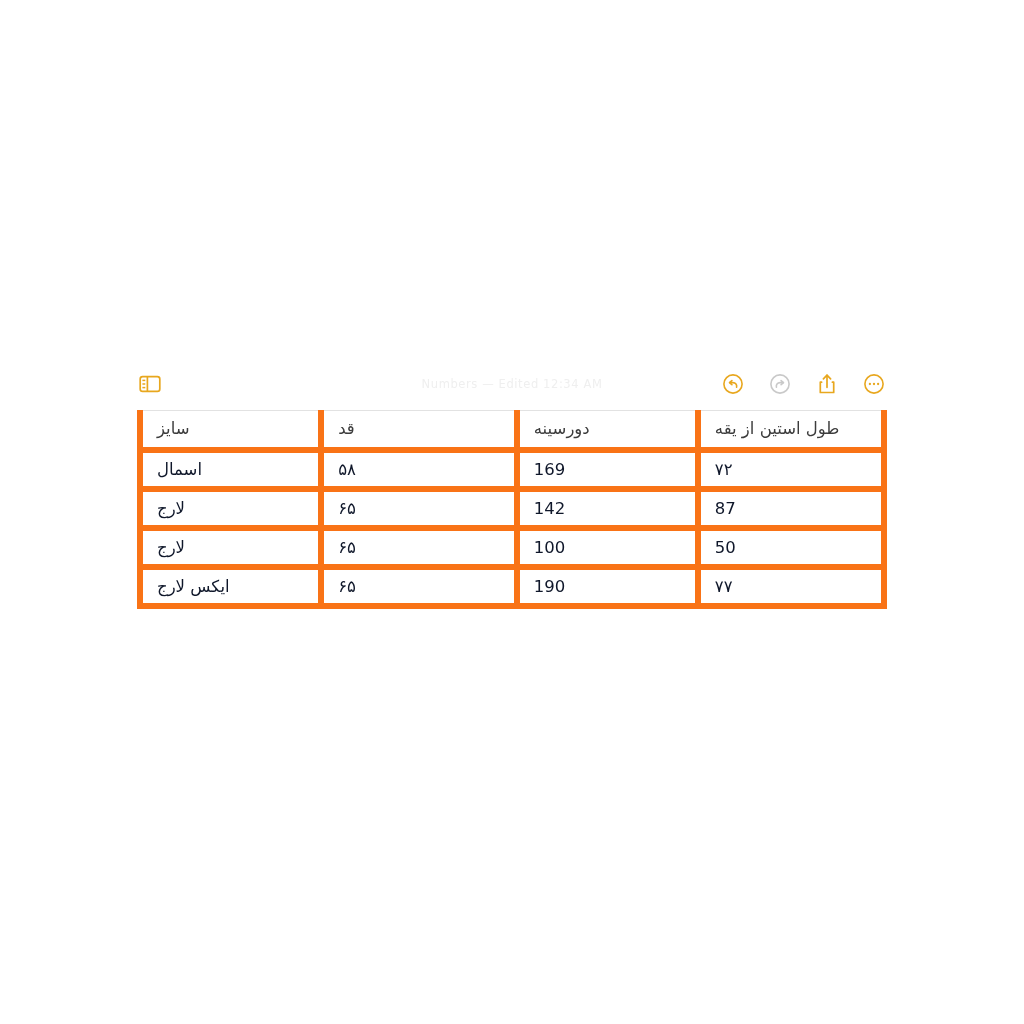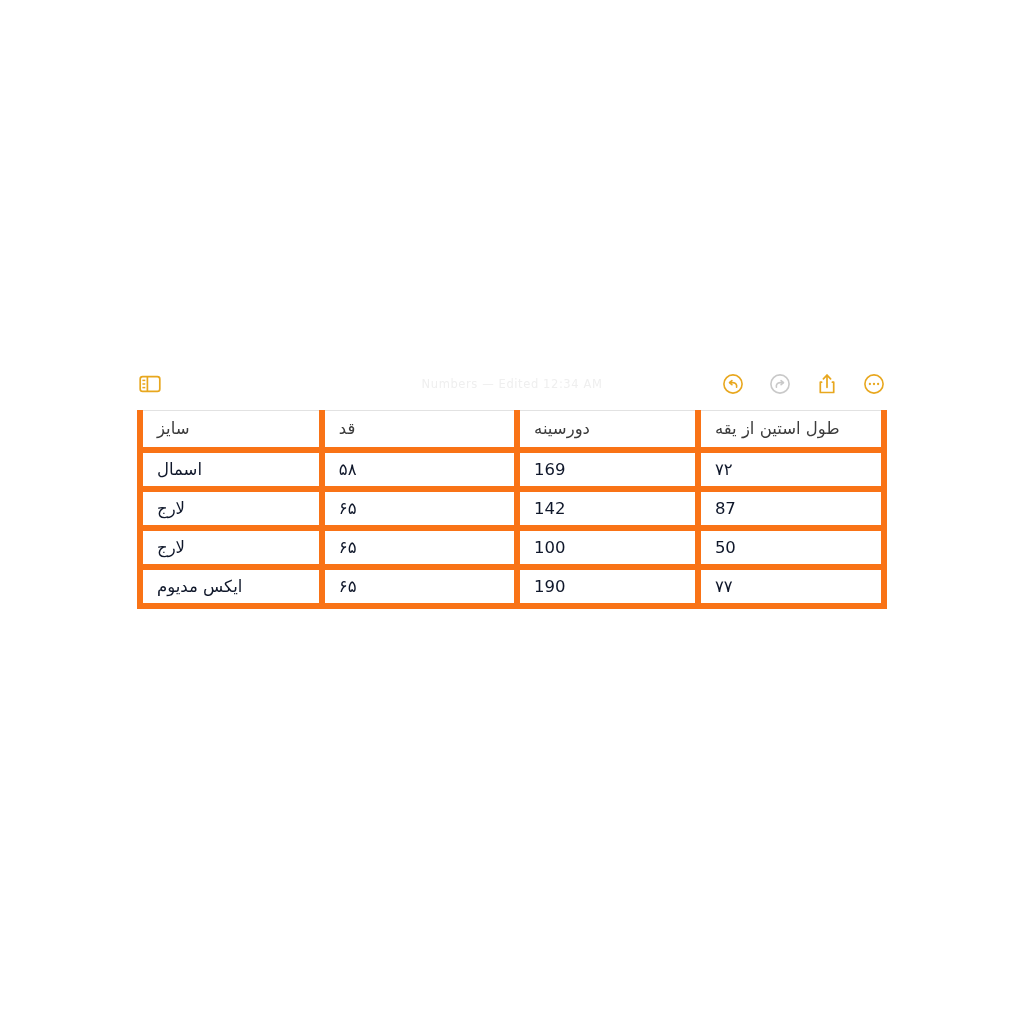--- a/index.html
+++ b/index.html
@@ -198,19 +198,19 @@
         <td class="col-sleeve cell-num">50</td>
         <td class="col-chest cell-num">100</td>
         <td class="col-len cell-num">۶۵</td>
         <td class="col-size cell-label">لارج</td>
       </tr>
 
       <tr>
         <td class="col-sleeve cell-num">۷۷</td>
         <td class="col-chest cell-num">190</td>
         <td class="col-len cell-num">۶۵</td>
-        <td class="col-size cell-label">ایکس مدیوم</td>
+        <td class="col-size cell-label">ایکس لارج</td>
       </tr>
 
     </tbody>
   </table>
 
 </div>
 
 </body></html>

